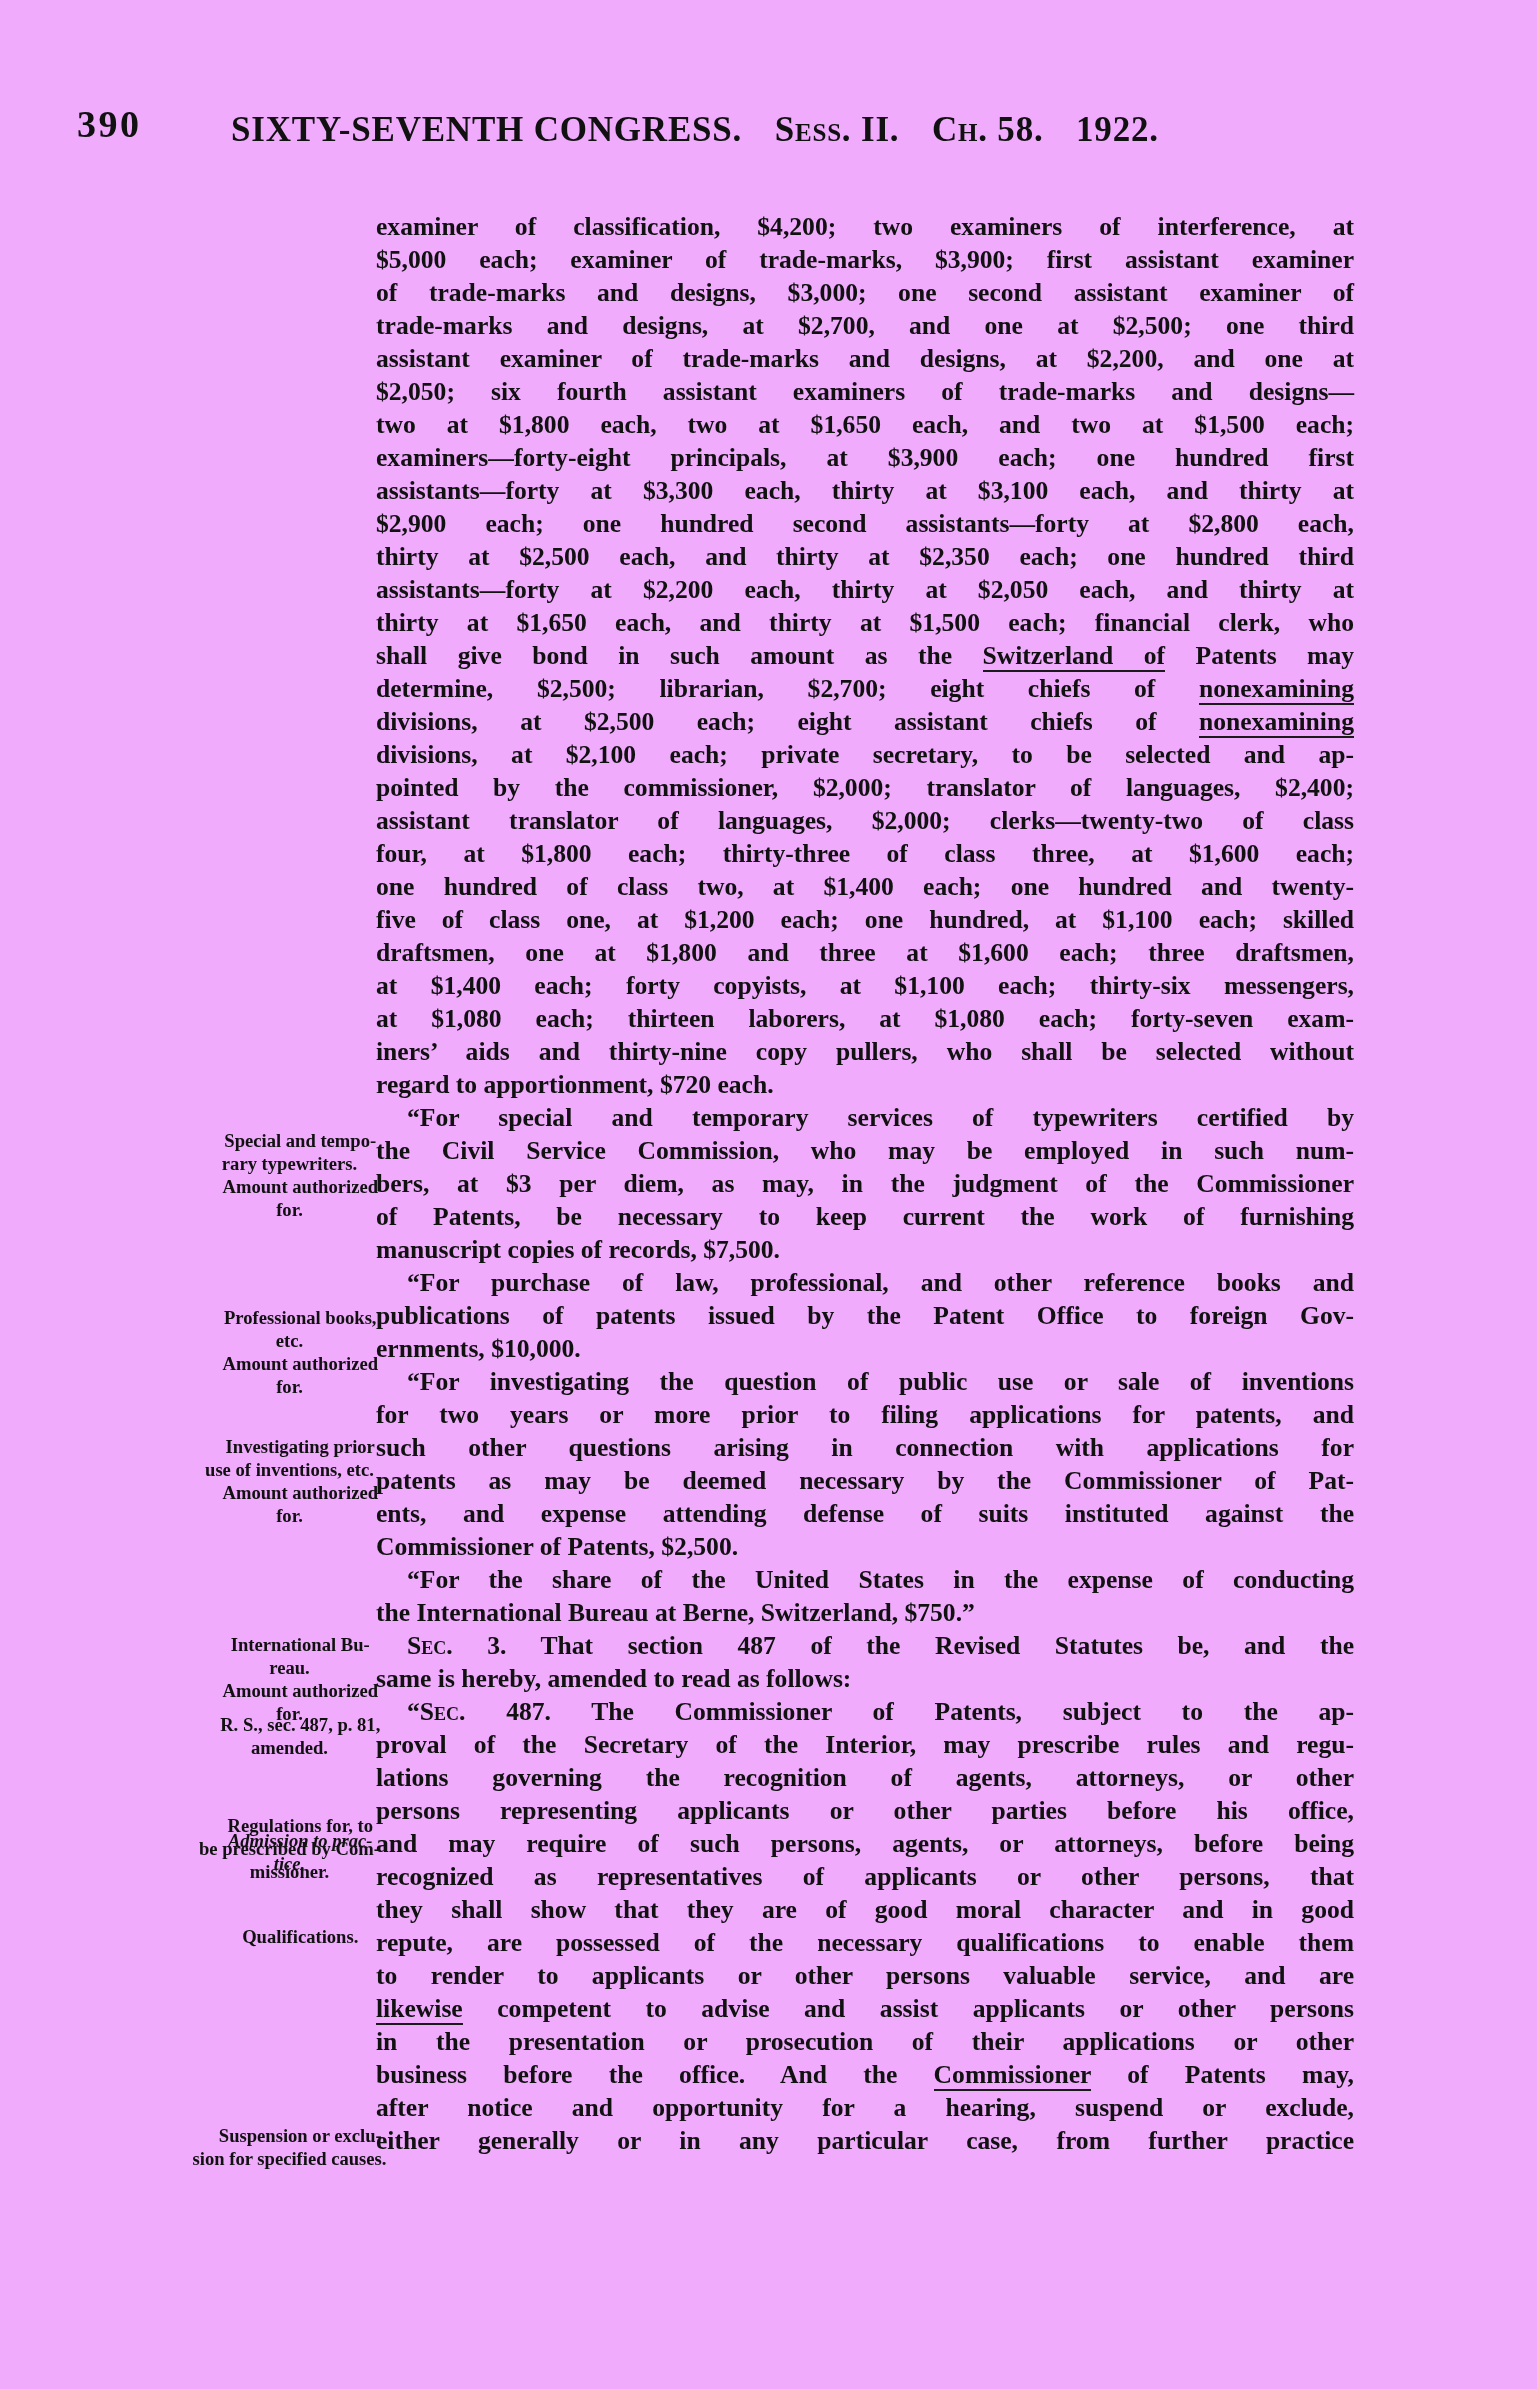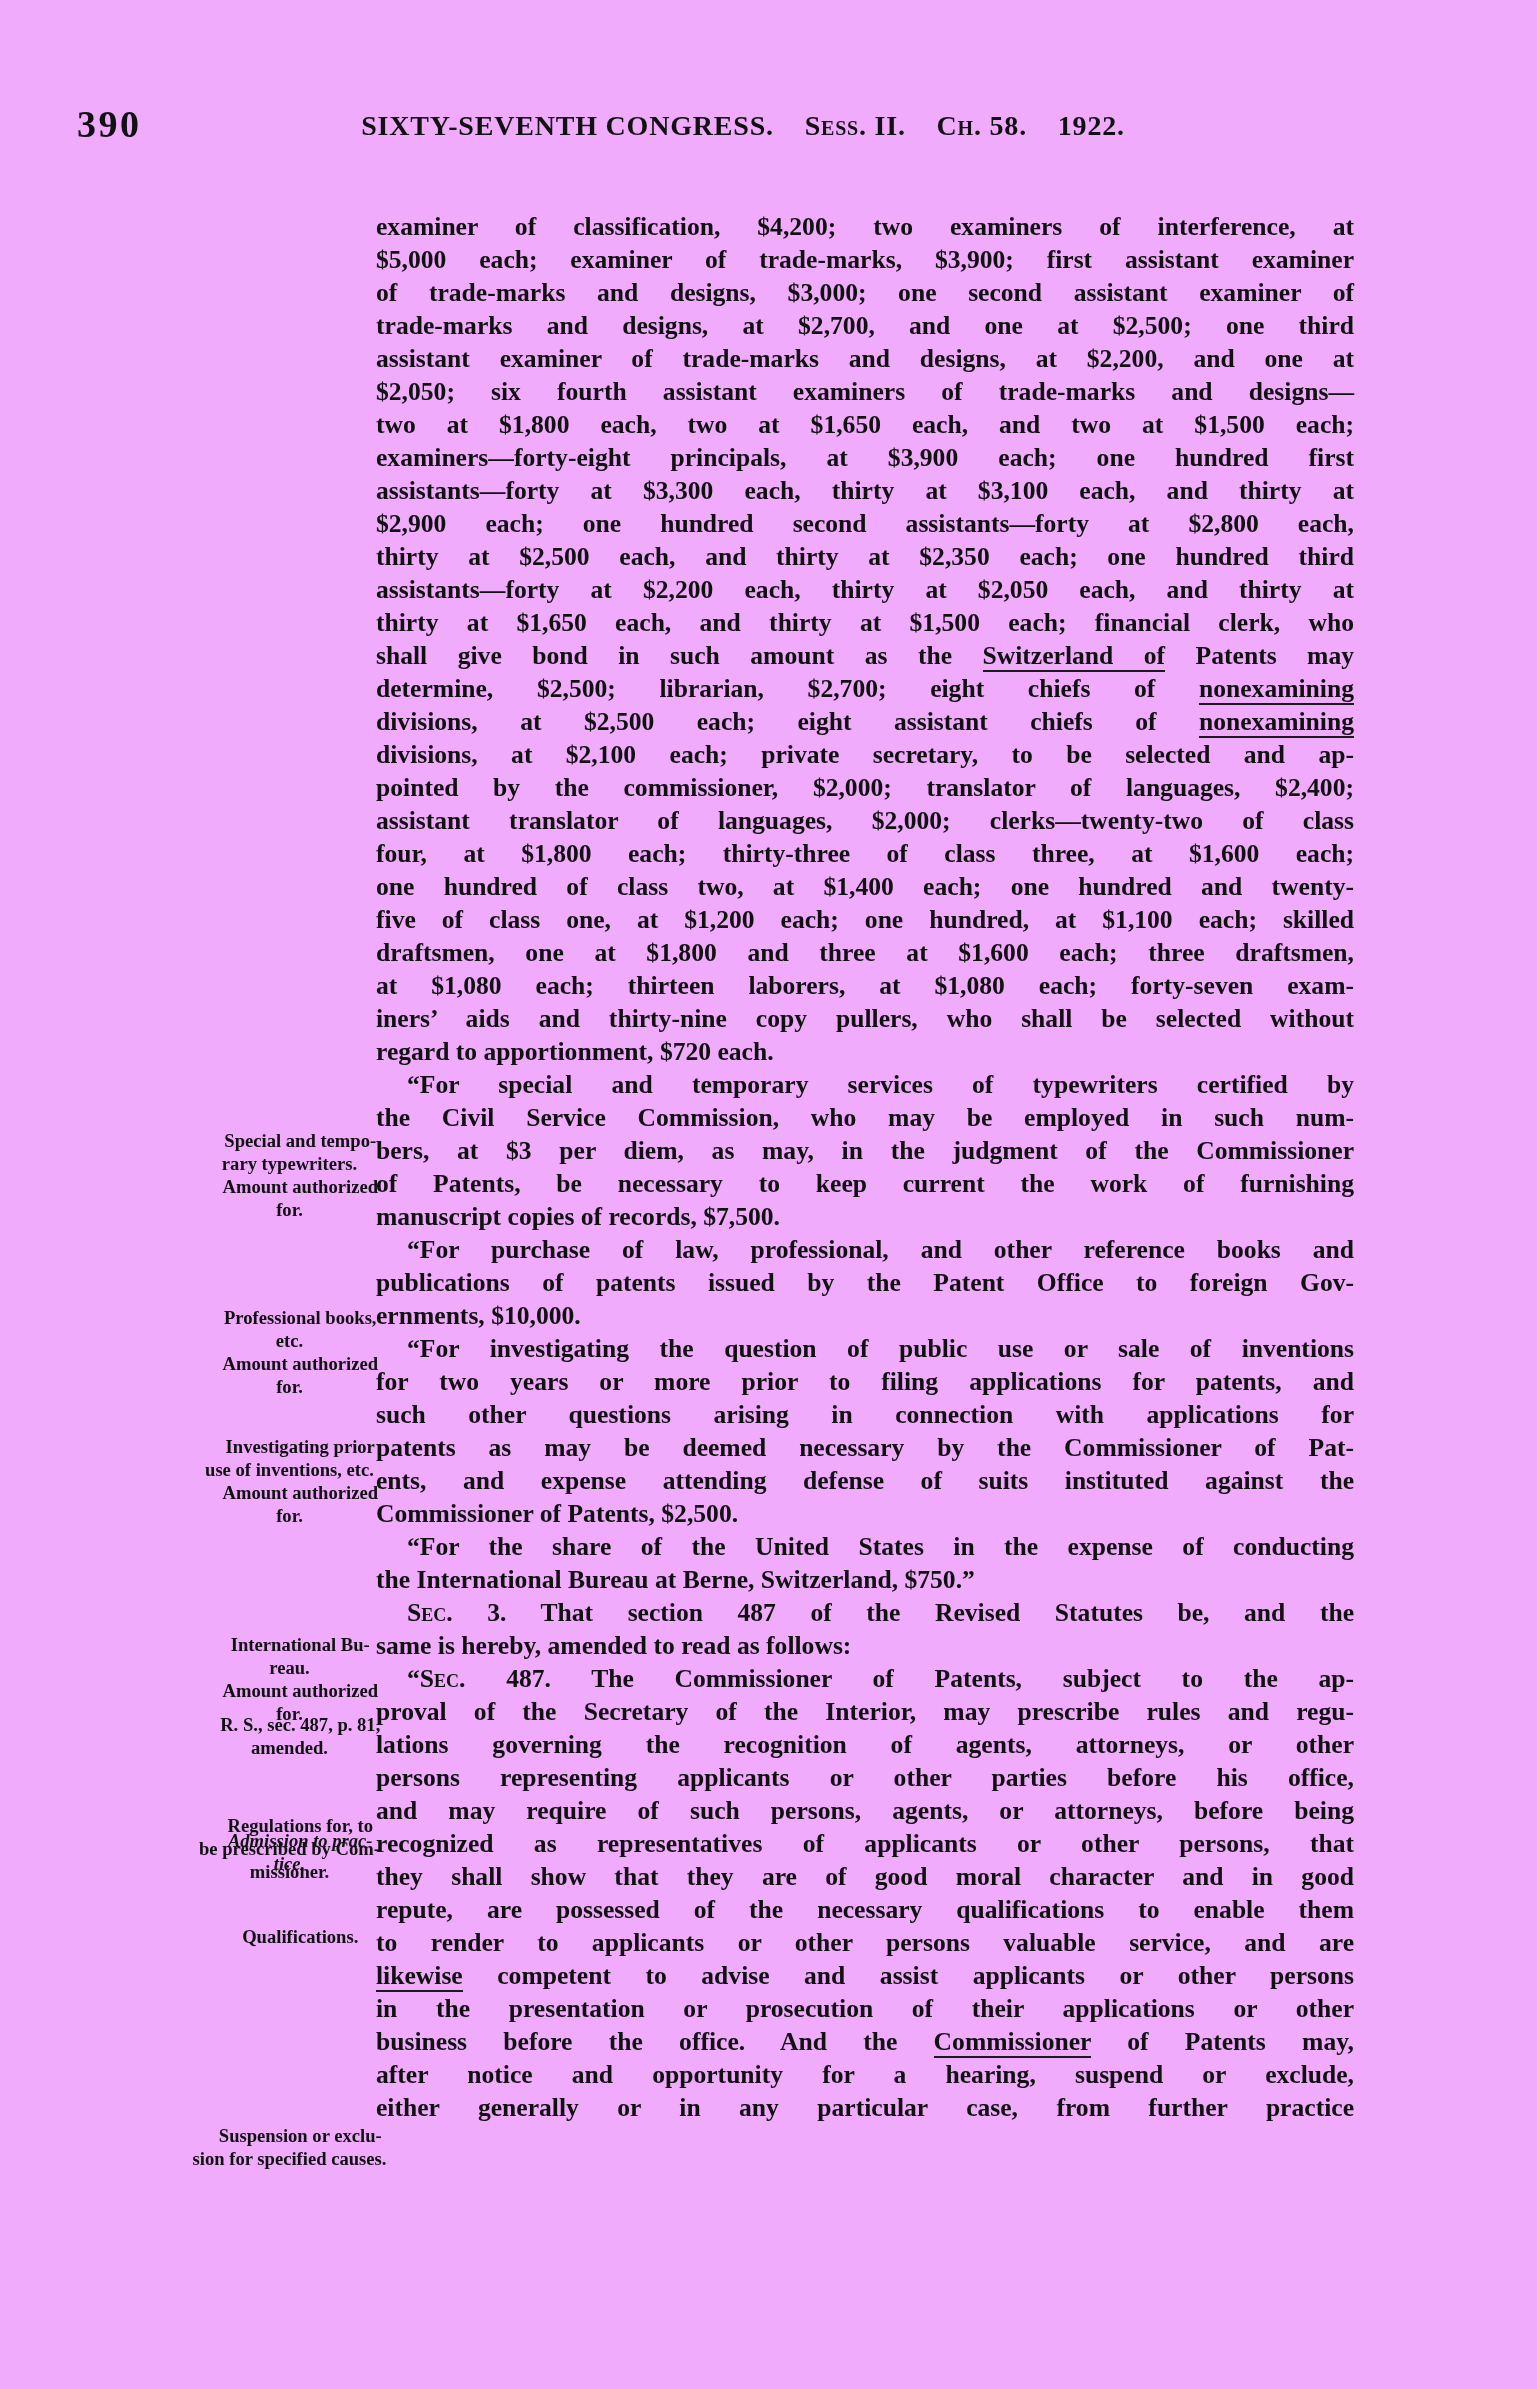--- a/index.html
+++ b/index.html
@@ -19,22 +19,21 @@
     left: 77px;
     top: 102px;
     font-size: 38px;
     letter-spacing: 2.5px;
   }
   .running-head {
     position: absolute;
     left: 231px;
     top: 110px;
     width: 1024px;
-    text-align: center;
-    font-size: 28px;
+    font-size: 35px;
     letter-spacing: 0.8px;
     white-space: nowrap;
   }
   .running-head .part { margin-left: 23px; }
   .running-head .part:first-child { margin-left: 0; }
   .sc { font-variant: small-caps; }
   
   .body-text {
     position: absolute;
     left: 376px;
@@ -146,20 +145,21 @@
       <div class="bline">shall give bond in such amount as the <span class="u">Switzerland of</span> Patents may</div>
       <div class="bline">determine, $2,500; librarian, $2,700; eight chiefs of <span class="u">nonexamining</span></div>
       <div class="bline">divisions, at $2,500 each; eight assistant chiefs of <span class="u">nonexamining</span></div>
       <div class="bline">divisions, at $2,100 each; private secretary, to be selected and ap-</div>
       <div class="bline">pointed by the commissioner, $2,000; translator of languages, $2,400;</div>
       <div class="bline">assistant translator of languages, $2,000; clerks—twenty-two of class</div>
       <div class="bline">four, at $1,800 each; thirty-three of class three, at $1,600 each;</div>
       <div class="bline">one hundred of class two, at $1,400 each; one hundred and twenty-</div>
       <div class="bline">five of class one, at $1,200 each; one hundred, at $1,100 each; skilled</div>
       <div class="bline">draftsmen, one at $1,800 and three at $1,600 each; three draftsmen,</div>
+      <div class="bline">at $1,400 each; forty copyists, at $1,100 each; thirty-six messengers,</div>
       <div class="bline">at $1,080 each; thirteen laborers, at $1,080 each; forty-seven exam-</div>
       <div class="bline">iners’ aids and thirty-nine copy pullers, who shall be selected without</div>
       <div class="bline end">regard to apportionment, $720 each.</div>
       <div class="bline ind">“For special and temporary services of typewriters certified by</div>
       <div class="bline">the Civil Service Commission, who may be employed in such num-</div>
       <div class="bline">bers, at $3 per diem, as may, in the judgment of the Commissioner</div>
       <div class="bline">of Patents, be necessary to keep current the work of furnishing</div>
       <div class="bline end">manuscript copies of records, $7,500.</div>
       <div class="bline ind">“For purchase of law, professional, and other reference books and</div>
       <div class="bline">publications of patents issued by the Patent Office to foreign Gov-</div>

